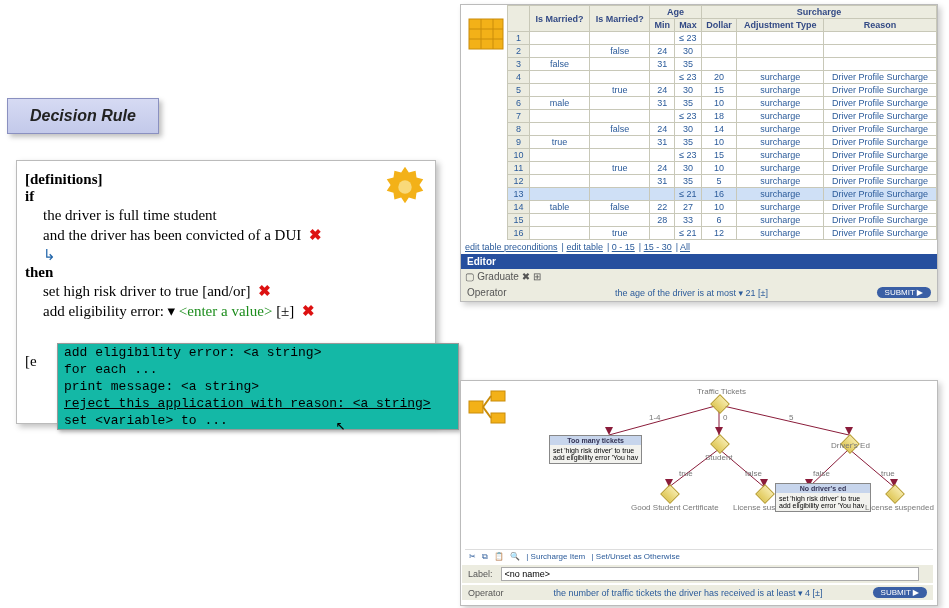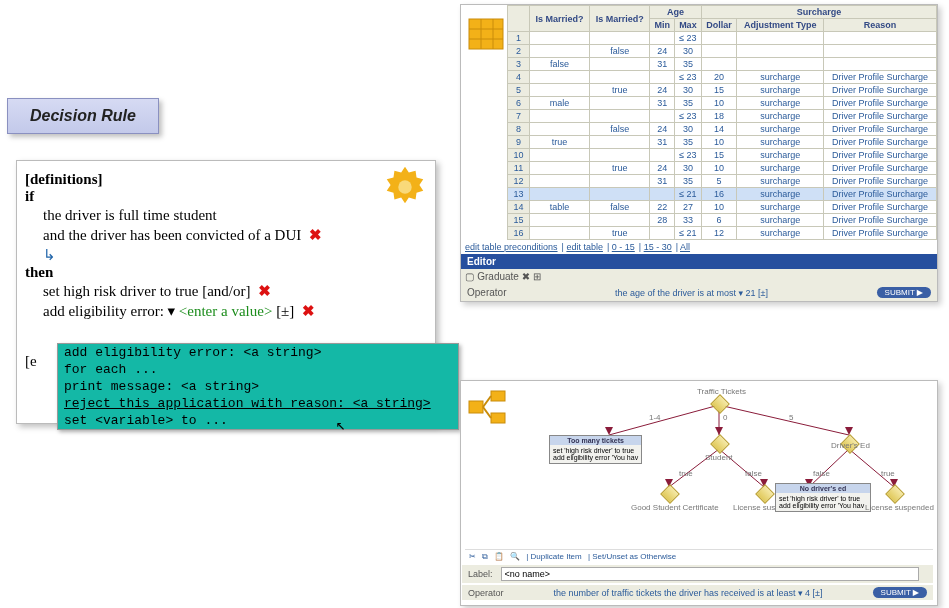--- a/index.html
+++ b/index.html
@@ -427,21 +427,21 @@
 
     <div class="diamond" style="left:379px; top:100px;"></div>
     <div class="node-text" style="left:356px; top:116px;">License suspended</div>
   </div>
 
   <div id="tree-toolbar">
     <span>✂</span>
     <span>⧉</span>
     <span>📋</span>
     <span>🔍</span> |
-    <span>Duplicate Item</span> |
+    <span>Surcharge Item</span> |
     <span>Set/Unset as Otherwise</span>
   </div>
   <div class="tree-row" id="tree-label-row">
     <span>Label:</span>
     <input value="&lt;no name&gt;" style="">
   </div>
   <div class="tree-row" id="tree-op-row">
     <span>Operator</span>
     <span class="txt" style="flex:1;text-align:center;color:#2b5b9a;">the number of traffic tickets the driver has received is at least ▾ 4 [±]</span>
     <span class="submit-btn">SUBMIT ▶</span>

